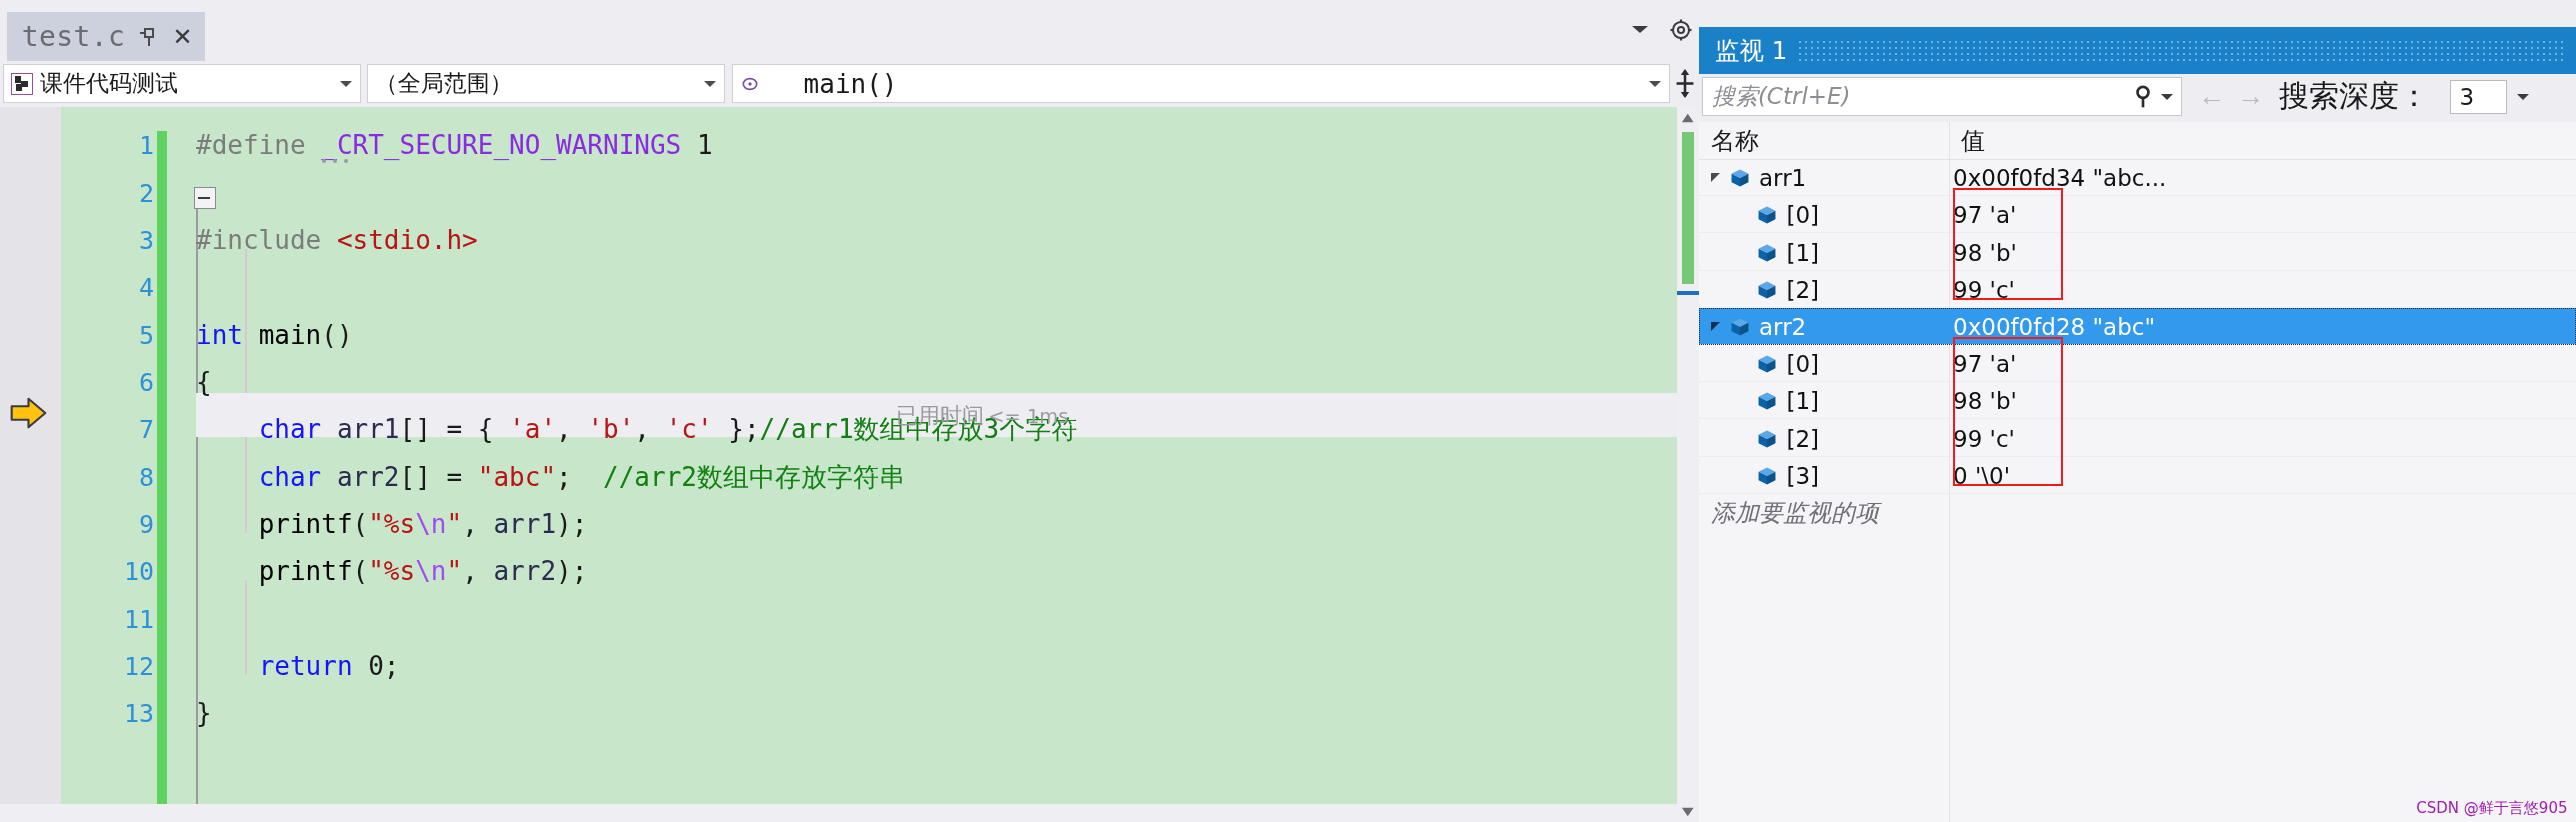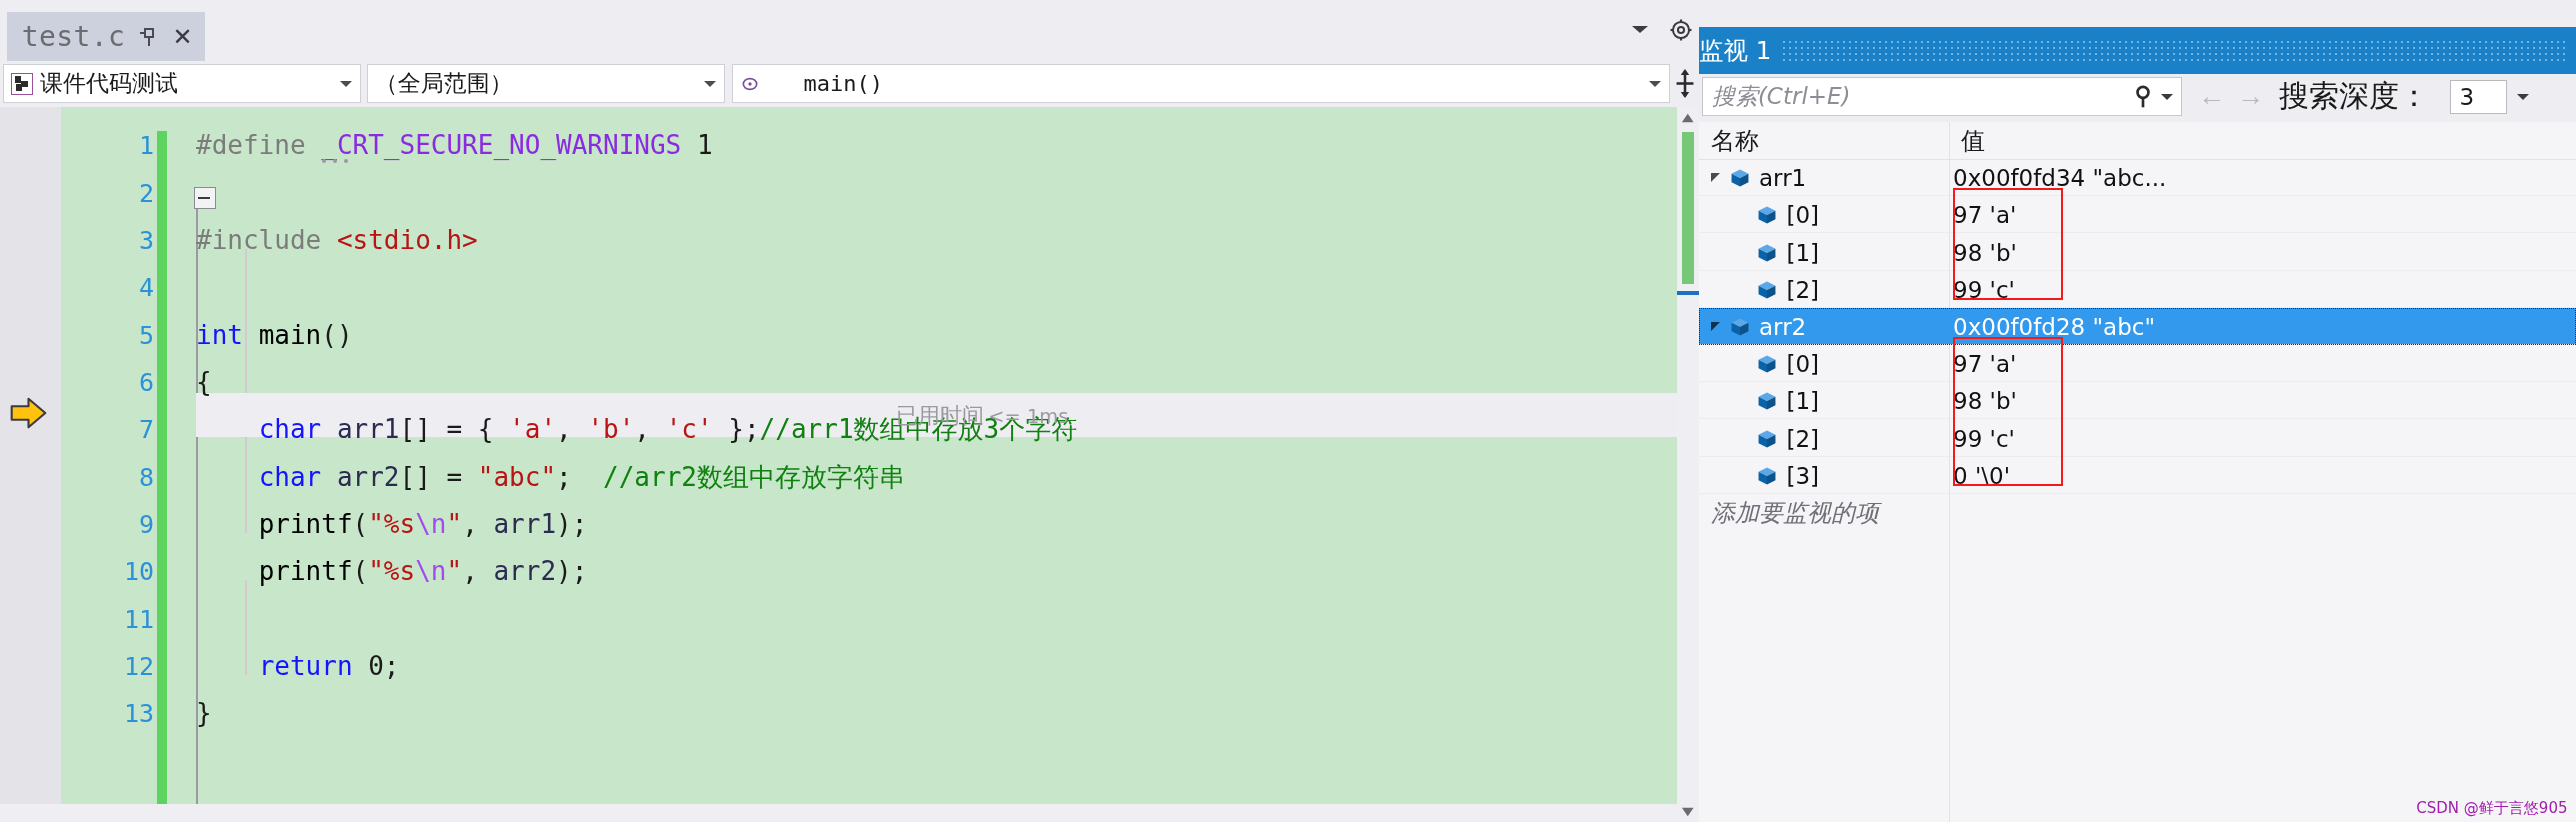--- a/index.html
+++ b/index.html
@@ -34,21 +34,21 @@
   .gear svg{display:block;}
 
   
   .navbar{position:absolute;left:0;top:61px;width:1699px;height:46px;background:#eeeef2;}
   .combo{
     position:absolute;top:3.4px;height:39px;background:#ffffff;border:0.8px solid #cfcfd6;
     box-sizing:border-box;display:flex;align-items:center;padding:0 8.5px 0 6.8px;
   }
   .combo .label{flex:1;font-size:23px;color:#1a1a1a;white-space:nowrap;overflow:hidden;
     font-family:"DejaVu Sans","Liberation Sans",sans-serif;}
-  .combo .label.mono{font-family:"DejaVu Sans Mono","Liberation Mono",monospace;font-size:22px;padding-left:37px;}
+  .combo .label.mono{font-family:"DejaVu Sans Mono","Liberation Mono",monospace;font-size:26px;padding-left:37px;}
   .combo .arrow{width:0;height:0;border-left:6.8px solid transparent;border-right:6.8px solid transparent;border-top:6.8px solid #4c4c52;margin-left:6.8px;}
   .combo-proj{left:3.4px;width:358px;}
   .combo-scope{left:367px;width:358px;}
   .combo-func{left:732px;width:938px;}
   .proj-icon{width:22px;height:22px;margin-right:6.8px;border:1.7px solid #9b4f9b;box-sizing:border-box;position:relative;background:#fff;flex:none;}
   .proj-icon b{position:absolute;background:#2b2b2b;}
   .func-icon{width:20px;height:20px;margin-right:6.8px;flex:none;position:relative;}
   .splitview{position:absolute;left:1674px;top:3.4px;width:22px;height:39px;display:flex;align-items:center;justify-content:center;}
 
   
@@ -89,21 +89,21 @@
   
   .vscroll{position:absolute;right:0;top:107px;width:22px;height:716px;background:#efeff3;}
   .vscroll .up,.vscroll .down{position:absolute;left:0;width:22px;height:22px;display:flex;align-items:center;justify-content:center;}
   .vscroll .thumb{position:absolute;left:5px;top:25px;width:12px;height:152px;background:#76c776;}
   .vscroll .mark{position:absolute;left:0;width:22px;height:4.2px;background:#1e6fbf;}
   .hscroll{position:absolute;left:0;bottom:0;width:1677px;height:18.6px;background:#efeff3;}
 
   
   .watch-pane{position:absolute;left:1699px;top:0;width:877px;height:823px;background:#eeeef2;}
   .watch-title{position:absolute;left:0;top:27px;width:877px;height:47px;background:#1a80c8;display:flex;align-items:center;}
-  .watch-title .txt{font-size:24.5px;color:#ffffff;padding-left:0;font-family:"DejaVu Sans","Liberation Sans",sans-serif;white-space:nowrap;}
+  .watch-title .txt{font-size:24.5px;color:#ffffff;padding-left:16px;font-family:"DejaVu Sans","Liberation Sans",sans-serif;white-space:nowrap;}
   .watch-title .grip{flex:1;height:24px;margin:0 10px;
     background-image:radial-gradient(circle,#7fc0e8 1px,transparent 1.2px);
     background-size:6px 6px;opacity:.85;}
 
   .watch-toolbar{position:absolute;left:0;top:74px;width:877px;height:47px;background:#eeeef2;display:flex;align-items:center;}
   .search-box{position:absolute;left:3.4px;top:3.4px;width:480px;height:39px;background:#fff;border:0.8px solid #c6c6cc;box-sizing:border-box;display:flex;align-items:center;font-style:italic;}
   .search-box .ph{flex:1;padding-left:8.5px;font-size:23px;color:#8d8d95;white-space:nowrap;font-family:"DejaVu Sans","Liberation Sans",sans-serif;}
   .search-box .mag{width:25px;height:25px;margin-right:1.7px;}
   .search-box .mag svg{display:block;}
   .search-box .caret{width:0;height:0;border-left:6px solid transparent;border-right:6px solid transparent;border-top:6px solid #3a3a40;margin:0 8.5px 0 1.7px;}

